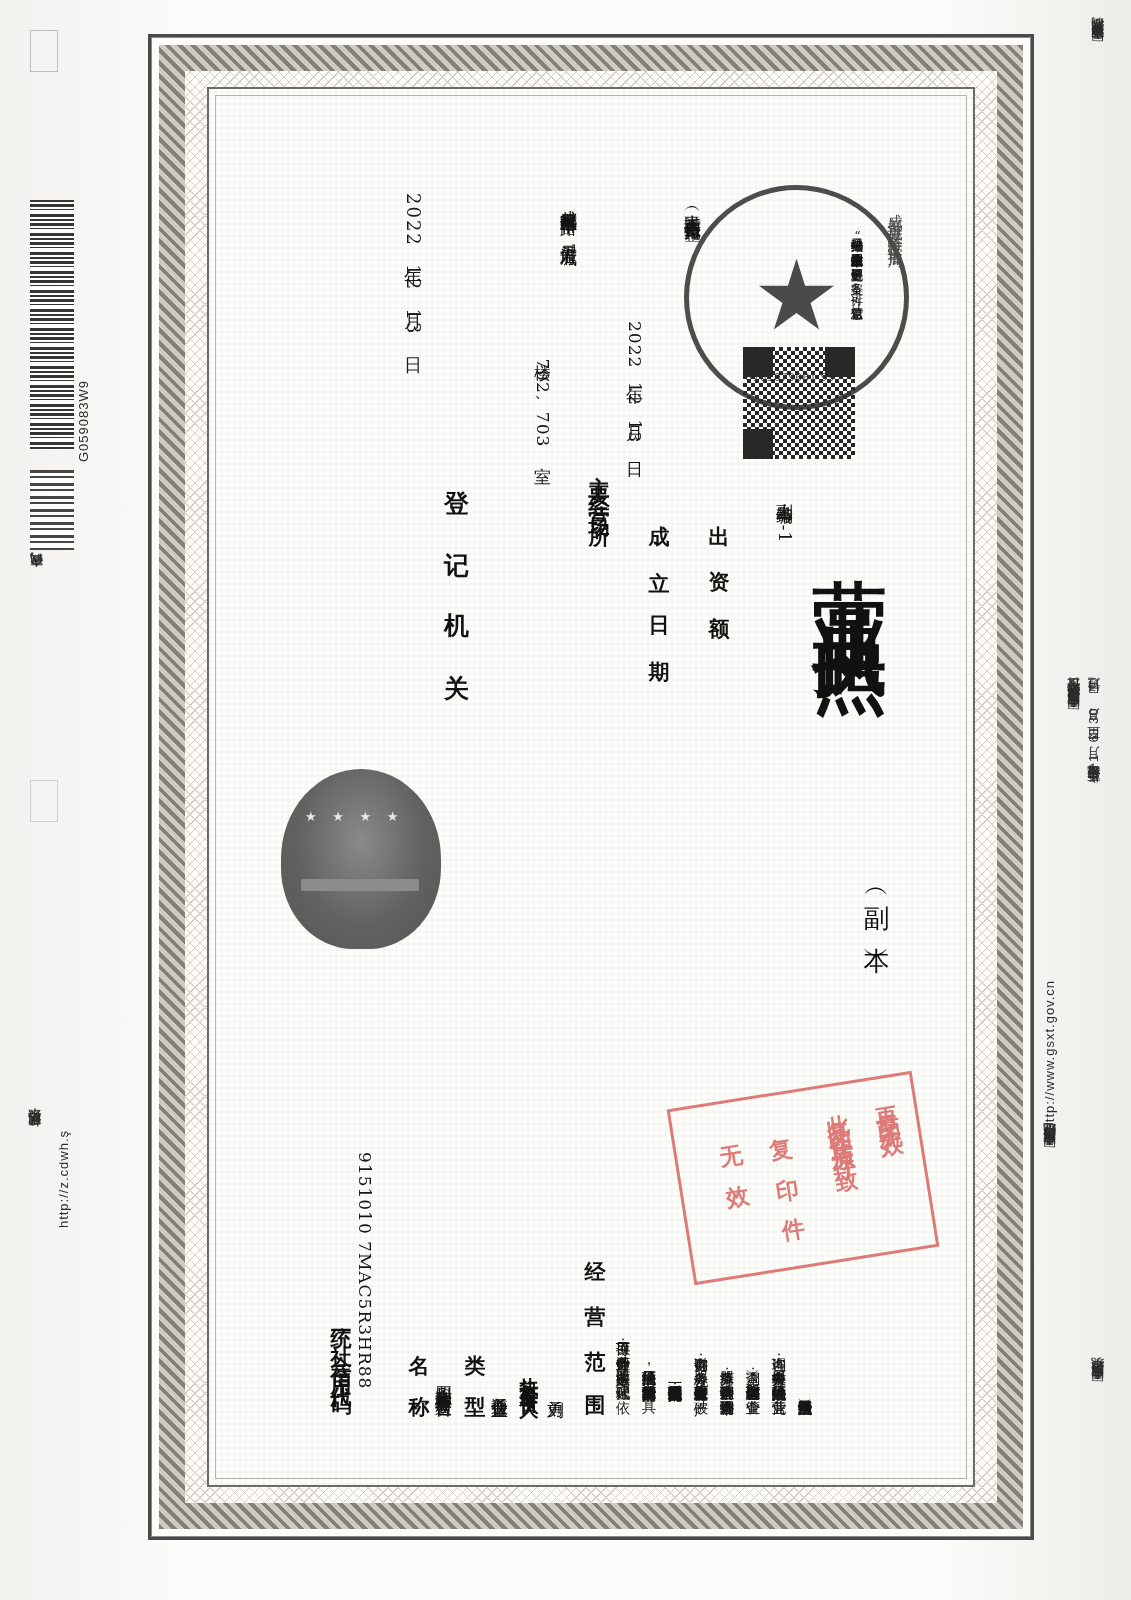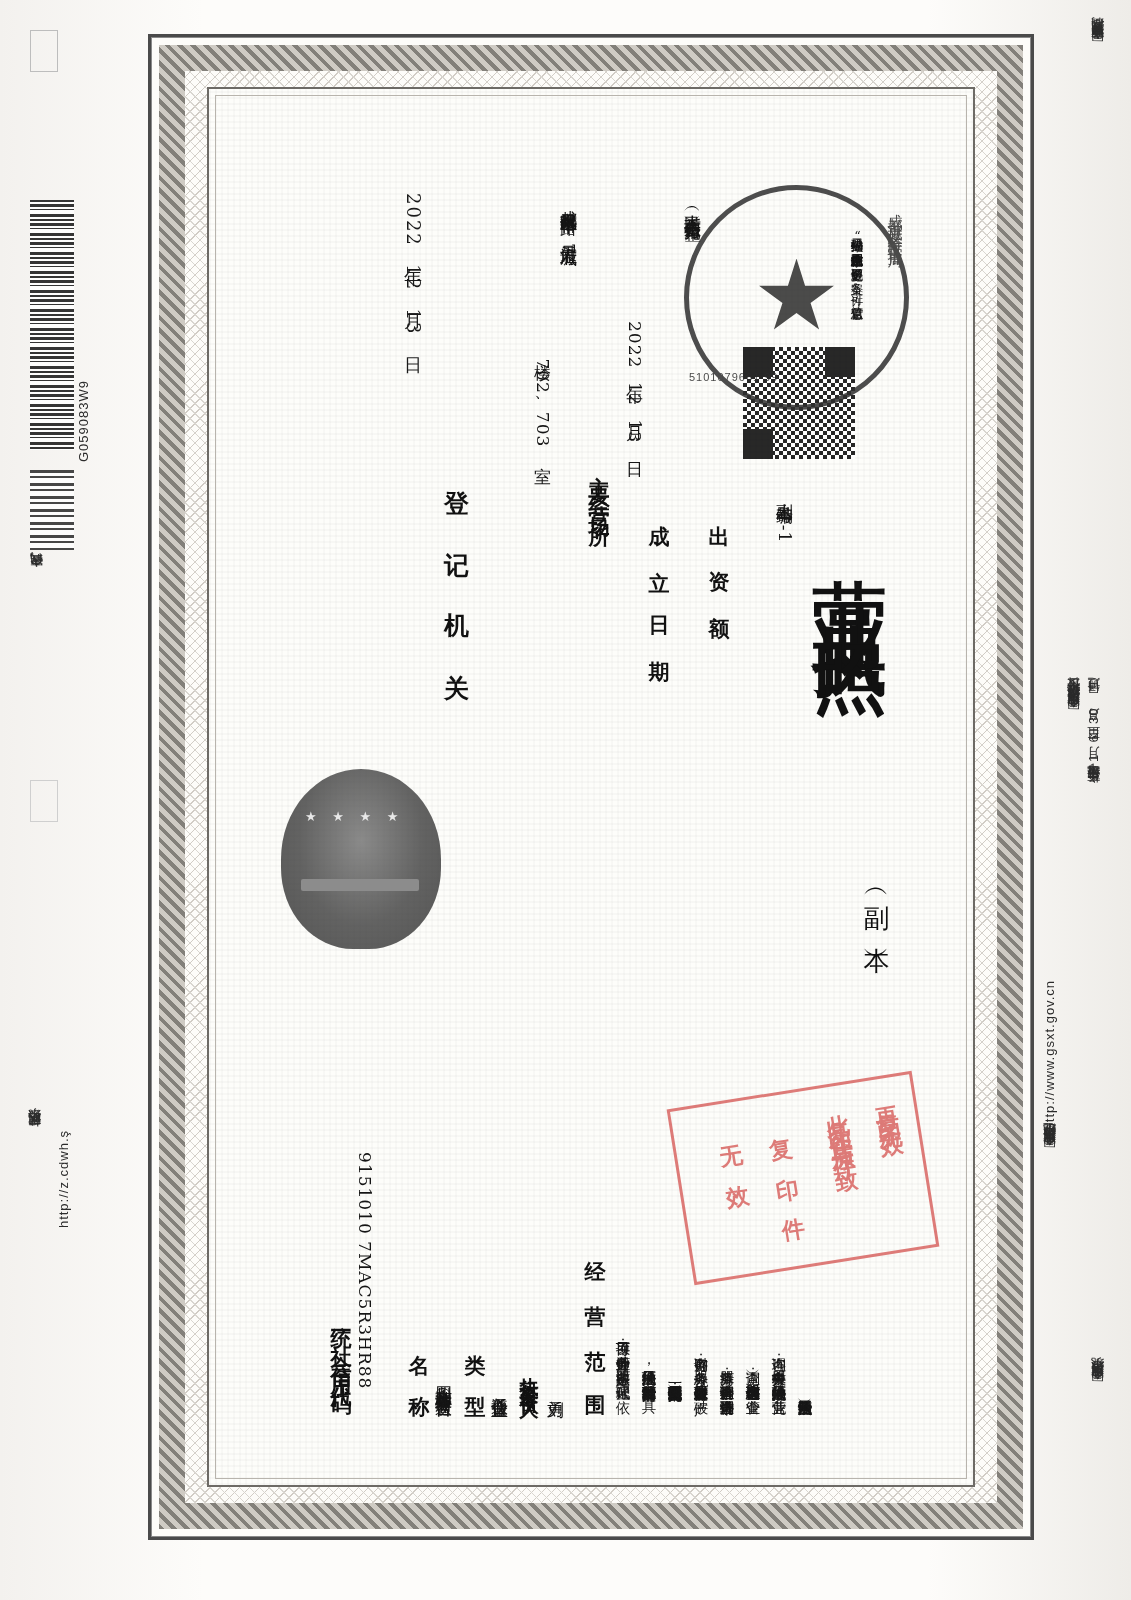--- a/index.html
+++ b/index.html
@@ -194,21 +194,21 @@
   #seal-star{
     width:78px;height:78px;
     clip-path:polygon(50% 0%,61% 35%,98% 35%,68% 57%,79% 91%,50% 70%,21% 91%,32% 57%,2% 35%,39% 35%);
     background:#2c2c2c;
   }
   #seal-top{
     position:absolute;left:0;right:0;top:12px;text-align:center;
     font-size:15px;letter-spacing:4px;color:#2c2c2c;
   }
   #seal-code{
-    position:absolute;left:0;right:12px;bottom:22px;
+    position:absolute;left:0;right:12px;bottom:22px;text-align:center;
     font-size:11px;letter-spacing:1px;color:#2c2c2c;
   }
 
   
   #emblem{
     position:absolute;left:72px;top:680px;
     width:160px;height:180px;
     border-radius:50% 50% 45% 45%;
     background:radial-gradient(ellipse at 50% 40%,#6e6e6e 0%,#3c3c3c 55%,#2b2b2b 100%);
     opacity:.8;

